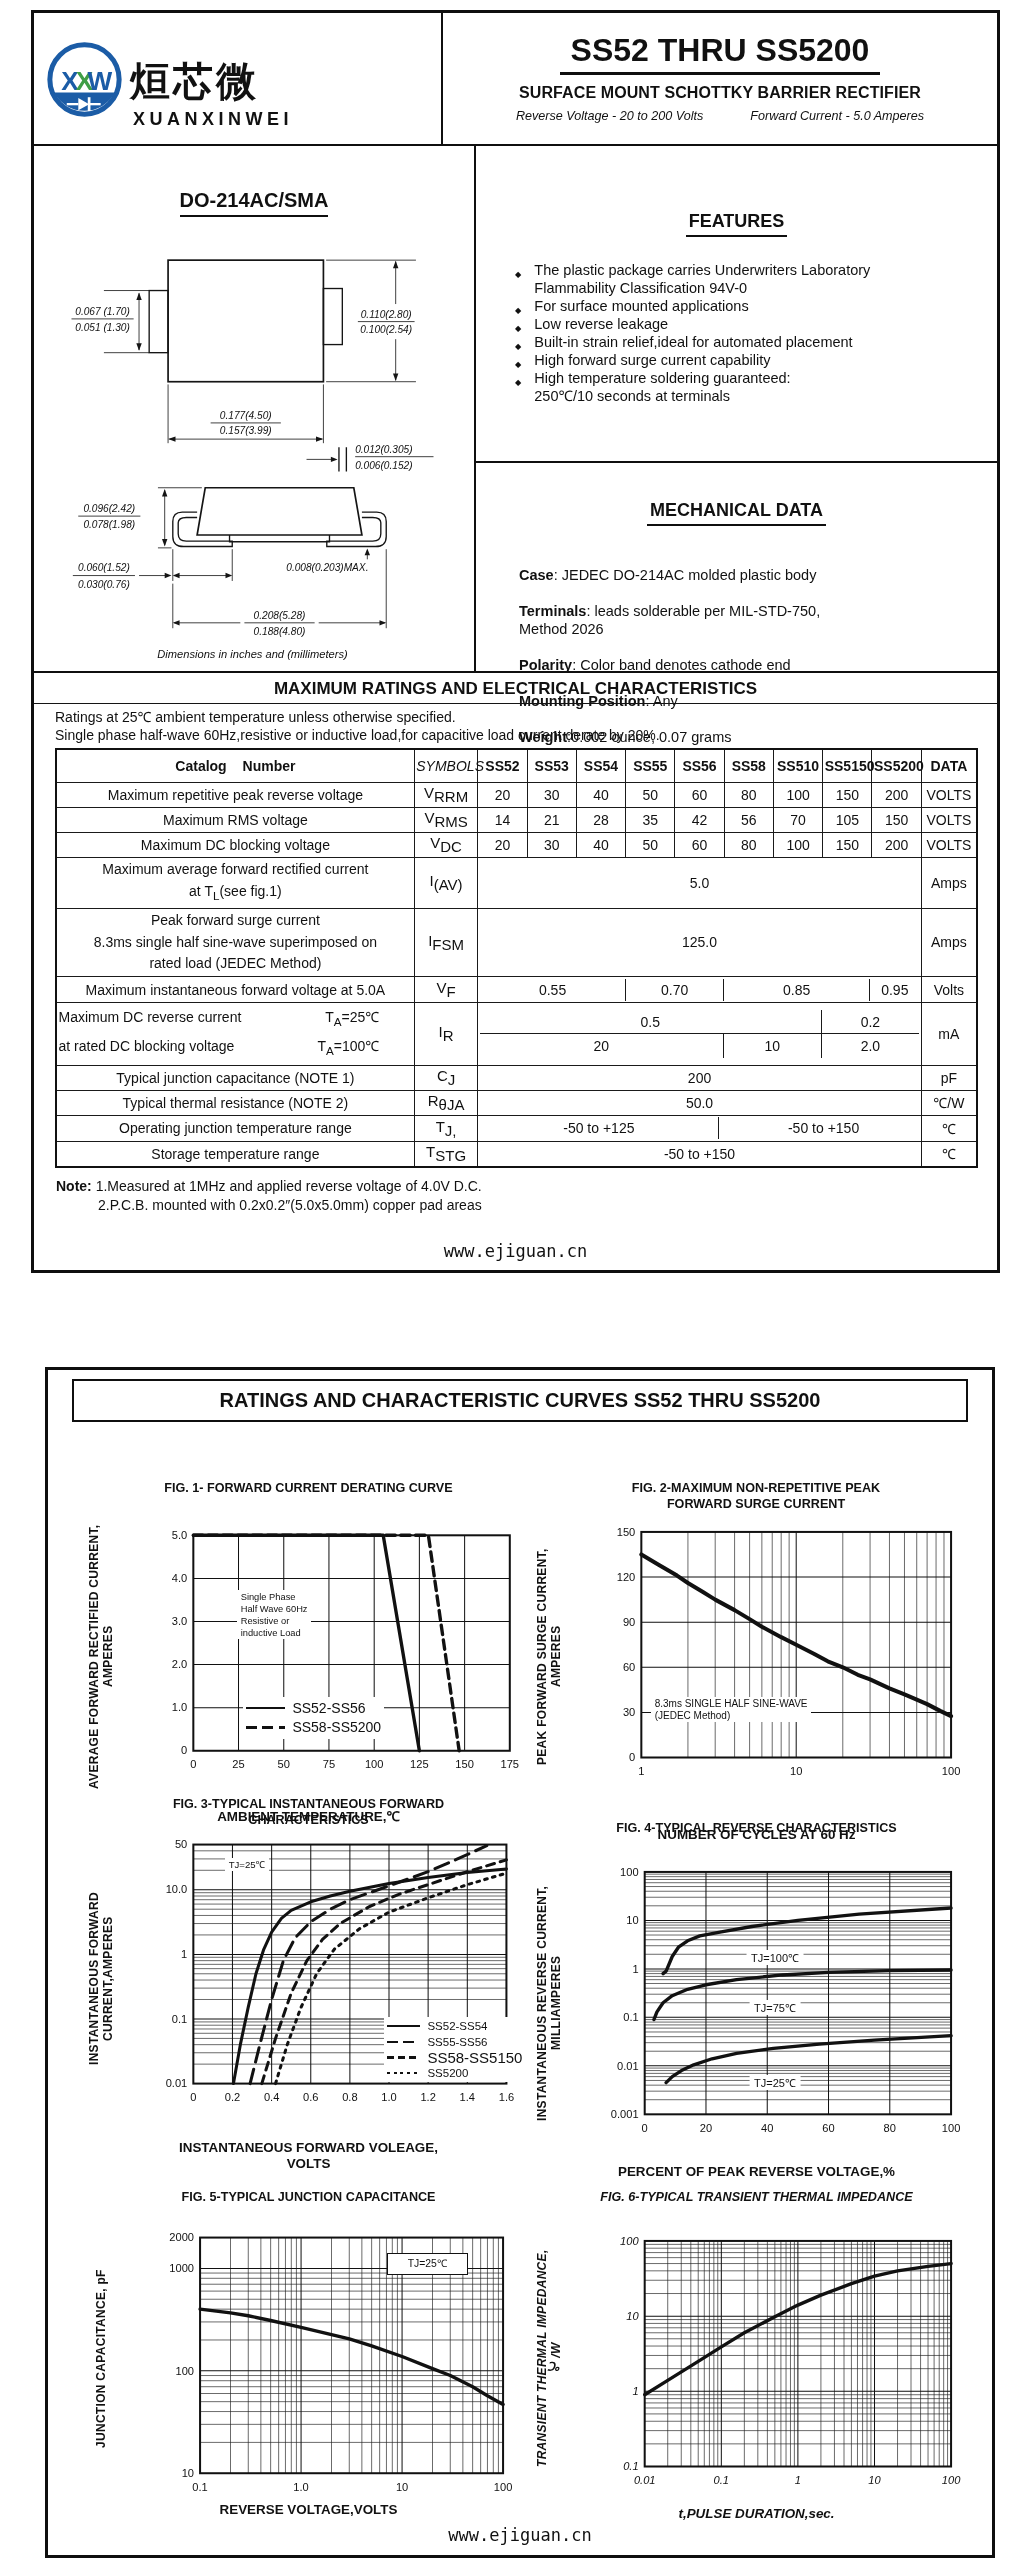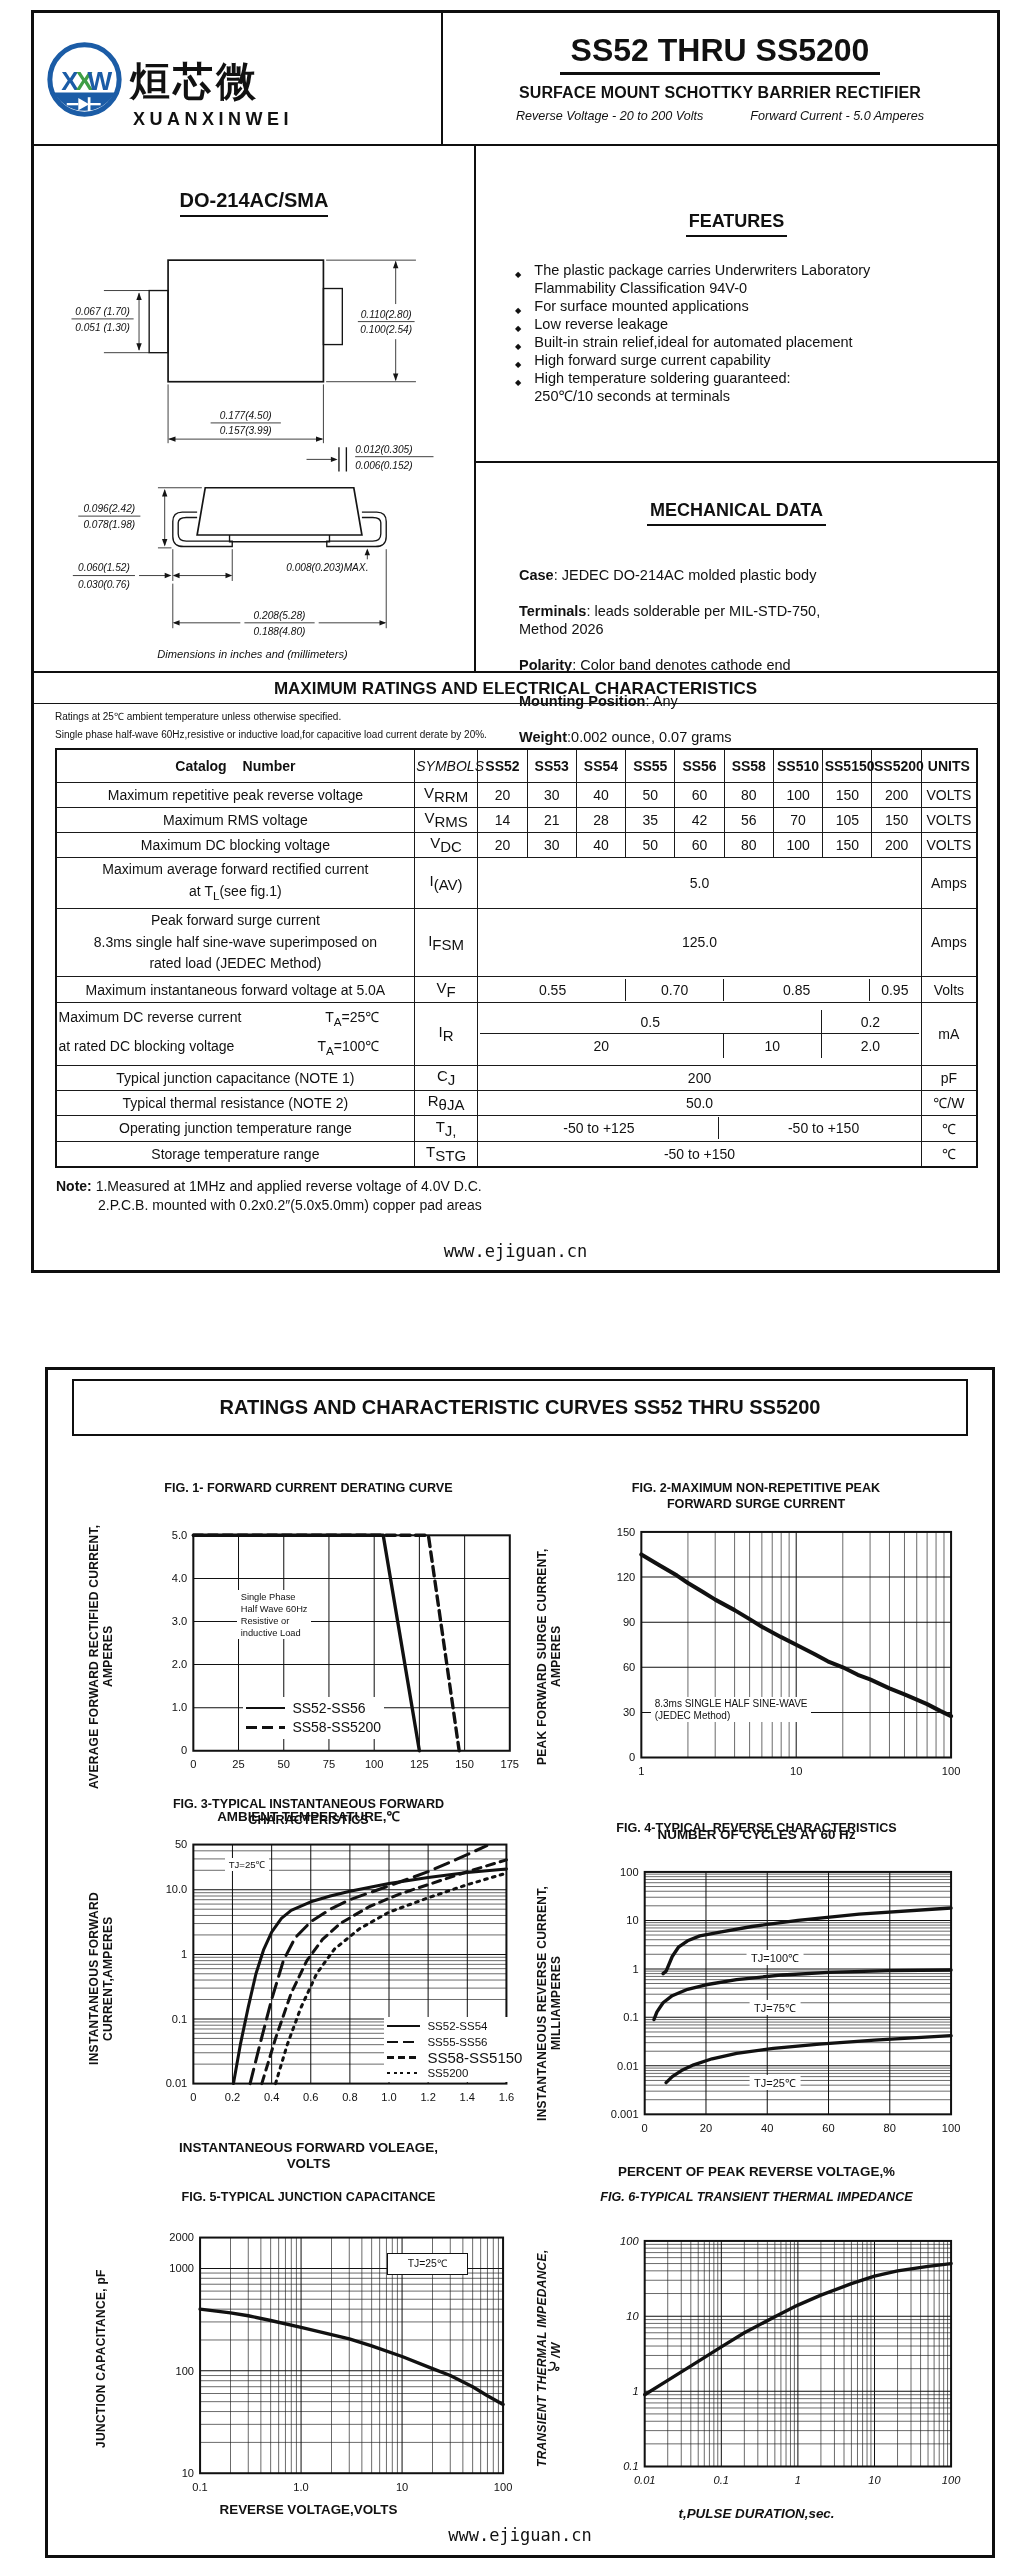--- a/index.html
+++ b/index.html
@@ -37,21 +37,21 @@
   .feat li{position:relative;padding-left:19.3px;font-size:14.5px;line-height:17.4px;margin-bottom:0.7px;white-space:pre-line;}
   .feat .blt{position:absolute;left:0;top:3.7px;font-size:8.2px;}
   .mech .sec-title{padding-top:37px;}
   .mech-lines{margin:22px 0 0 43px;font-size:14.5px;line-height:18px;white-space:pre-line;width:445px;}
   .mech-lines b{font-weight:bold;}
 
   
   .ratings{position:relative;}
   .rat-title{text-align:center;font-size:17px;font-weight:bold;margin-top:5.2px;}
   .rthr{border-top:1.5px solid #141414;margin-top:4.5px;}
-  .rat-notes{margin:3.7px 0 4.5px 21px;font-size:10px;line-height:18px;}
+  .rat-notes{margin:3.7px 0 4.5px 21px;font-size:14px;line-height:18px;}
   table.rt{border-collapse:collapse;margin-left:21px;width:923px;table-layout:fixed;}
   table.rt th,table.rt td{border:1.5px solid #1a1a1a;font-size:14px;padding:1.5px 1.5px;text-align:center;vertical-align:middle;}
   table.rt{border:2.2px solid #111;}
   th.cat{font-size:15.6px;font-weight:bold;word-spacing:12px;}
   th.symh{font-style:italic;font-weight:normal;font-size:12px;}
   th.part{font-weight:bold;}
   td.lbl{text-align:left;padding-left:7.4px;font-size:14px;}
   td.val0{padding:0;}
   .sy{font-size:15px;}
   .sy sub{font-size:15px;}
@@ -65,21 +65,21 @@
   .g-vf{display:grid;grid-template-columns:3fr 2fr 3fr 1fr;}
   .g-tj{display:grid;grid-template-columns:5fr 4fr;gap:9px;}
   .gc{border-right:1.5px solid #1a1a1a;padding:3px 0;}
   .g-ir1 .gc,.g-ir2 .gc{padding:3.7px 0;}
   .gc:last-child{border-right:none;}
   .fnotes{margin:9px 0 0 22px;font-size:14px;line-height:19.3px;}
   .fnotes .n2{padding-left:42px;}
   .site{position:absolute;bottom:9px;width:100%;text-align:center;font-family:"DejaVu Sans Mono",monospace;font-size:17px;}
 
   
-  .p2-titlebox{margin:9px auto 0;width:892px;border:2.2px solid #0f0f0f;text-align:center;font-size:20px;font-weight:bold;padding:15px 0;}
+  .p2-titlebox{margin:9px auto 0;width:892px;border:2.2px solid #0f0f0f;text-align:center;font-size:20px;font-weight:bold;padding:8px 0;}
   .fig{position:absolute;width:445px;}
   .fig-title{position:absolute;left:45px;width:359px;top:6px;text-align:center;font-weight:bold;font-size:12.6px;line-height:1.3;}
   .plot{position:absolute;left:42px;top:31px;width:404px;}
   .fig-xlabel{position:absolute;left:45px;width:359px;text-align:center;font-weight:bold;font-size:13.4px;line-height:1.2;}
   .ylab{position:absolute;writing-mode:vertical-rl;transform:rotate(180deg);text-align:center;font-weight:bold;font-size:12px;line-height:14px;letter-spacing:0.3px;}
   .ano{position:absolute;font-size:9.6px;line-height:12px;background:#fff;padding:0.7px 3.7px;}
   .lg{position:absolute;background:#fff;padding:1.5px 3px;}
   .lgr{display:flex;align-items:center;}
   .lgs{height:2.2px;background:#111;margin-right:7.4px;}
   .lgs.ld{background:repeating-linear-gradient(90deg,#111 0 11px,#fff 11px 16.3px);}
@@ -263,21 +263,21 @@
         <th class="symh">SYMBOLS</th>
         <th class="part">SS52</th>
         <th class="part">SS53</th>
         <th class="part">SS54</th>
         <th class="part">SS55</th>
         <th class="part">SS56</th>
         <th class="part">SS58</th>
         <th class="part">SS510</th>
         <th class="part">SS5150</th>
         <th class="part">SS5200</th>
-        <th class="part">UNITS</th>
+        <th class="part">DATA</th>
       </tr>
       <tr class="srow">
         <td class="lbl">Maximum repetitive peak reverse voltage</td>
         <td><span class="sy"><span>V</span><sub>RRM</sub></span></td>
         <td>20</td>
         <td>30</td>
         <td>40</td>
         <td>50</td>
         <td>60</td>
         <td>80</td>

